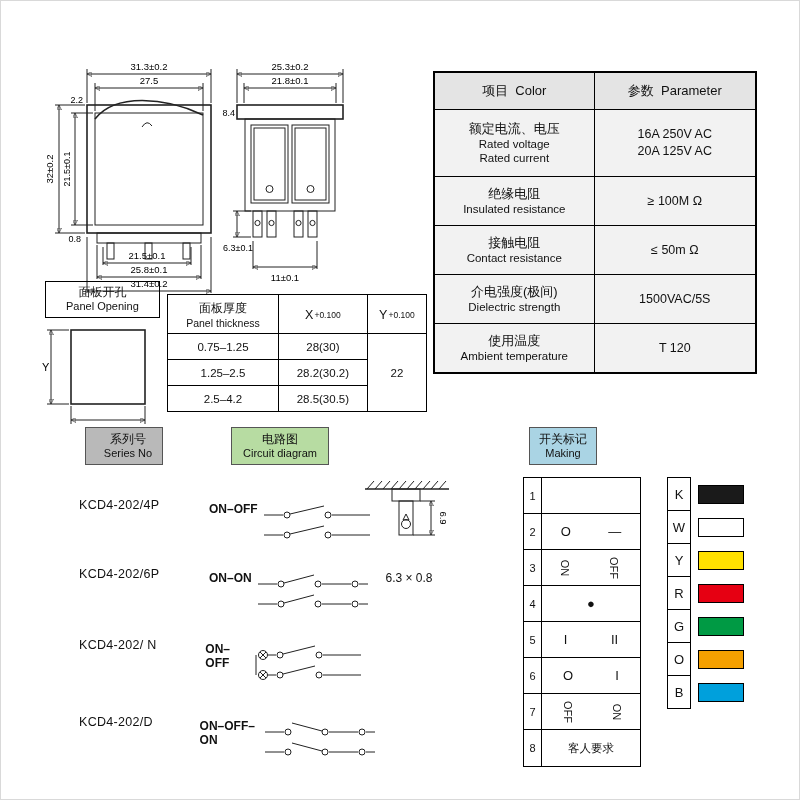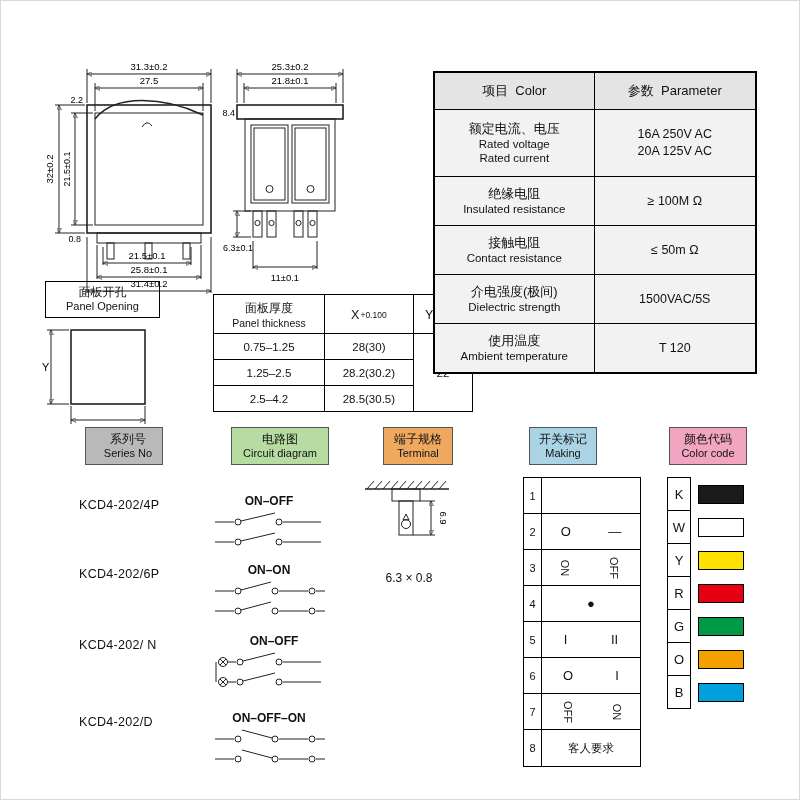--- a/index.html
+++ b/index.html
@@ -38,21 +38,21 @@
   
   .sechead{position:absolute;top:426px;height:38px;border:1px solid #555;box-sizing:border-box;
            display:flex;flex-direction:column;align-items:center;justify-content:center;}
   .sechead .cn{font-size:12px;line-height:1.2;}
   .sechead .en{font-size:11px;line-height:1.2;}
 
   
   .circuits{position:absolute;left:78px;top:468px;width:300px;}
   .crow{display:flex;align-items:center;}
   .model{width:130px;font-size:12.5px;letter-spacing:.3px;}
-  .diag{display:flex;flex-direction:column;align-items:center;margin-top:37px;}
+  .diag{display:flex;flex-direction:row;align-items:flex-start;margin-top:37px;}
   .mode{font-size:12px;font-weight:700;margin-bottom:1px;}
 
   
   .termlabel{width:100px;text-align:center;font-size:12px;margin-top:4px;}
 
   
   .mtable{position:absolute;left:522px;top:476px;width:118px;border:1.5px solid #000;box-sizing:border-box;}
   .mrow{display:flex;border-bottom:1px solid #000;height:36px;box-sizing:border-box;}
   .mrow:last-child{border-bottom:none;}
   .mno{width:17px;border-right:1px solid #000;display:flex;align-items:center;justify-content:center;
@@ -191,21 +191,21 @@
         <line x1="32" y1="80" x2="10" y2="80"></line>
       <line x1="14" y1="6" x2="14" y2="80" marker-start="url(#m3)" marker-end="url(#m3)"></line>
       <text x="5" y="47" style="font-size:11px;">Y</text>
       <line x1="34" y1="82" x2="34" y2="100"></line>
         <line x1="108" y1="82" x2="108" y2="100"></line>
       <line x1="34" y1="96" x2="108" y2="96" marker-start="url(#m3)" marker-end="url(#m3)"></line>
       <text x="68" y="112" style="font-size:11px;" text-anchor="middle">X</text>
     </svg>
   </div>
 
-  <table class="thk abs" style="left:166px;top:293px;margin-left:46px;">
+  <table class="thk abs" style="left:166px;top:293px;">
     <tbody>
         <tr class="hd">
       <td style="width:112px;">
         <div class="cn">面板厚度</div>
         <div class="en">Panel thickness</div>
       </td>
       <td style="width:88px;">
         <span class="axis">X</span><span class="tol">
               <span>+0.10</span>
               <span>0</span>
@@ -295,31 +295,23 @@
     </table>
 
   <div class="sechead" style="left: 84px; width: 78px; background: rgb(185, 185, 185); padding-left: 8px;">
     <div class="cn">系列号</div>
     <div class="en">Series No</div>
   </div>
   <div class="sechead" style="left: 230px; width: 98px; background: rgb(183, 220, 162);">
     <div class="cn">电路图</div>
     <div class="en">Circuit diagram</div>
   </div>
-  <div class="sechead" style="left: 382px; width: 70px; background: rgb(239, 169, 94);">
-    <div class="cn">端子规格</div>
-    <div class="en">Terminal</div>
-  </div>
   <div class="sechead" style="left: 528px; width: 68px; background: rgb(170, 212, 228);">
     <div class="cn">开关标记</div>
     <div class="en">Making</div>
-  </div>
-  <div class="sechead" style="left: 668px; width: 78px; background: rgb(242, 165, 192);">
-    <div class="cn">颜色代码</div>
-    <div class="en">Color code</div>
   </div>
 
   <div class="circuits">
     <div class="crow" style="height:72px;">
       <div class="model">KCD4-202/4P</div>
       <div class="diag">
         <div class="mode">ON–OFF</div>
         <svg width="120" height="44" viewBox="0 0 120 44">
           <line x1="6" y1="13" x2="25" y2="13"></line>
             <circle cx="29" cy="13" r="3"></circle>

